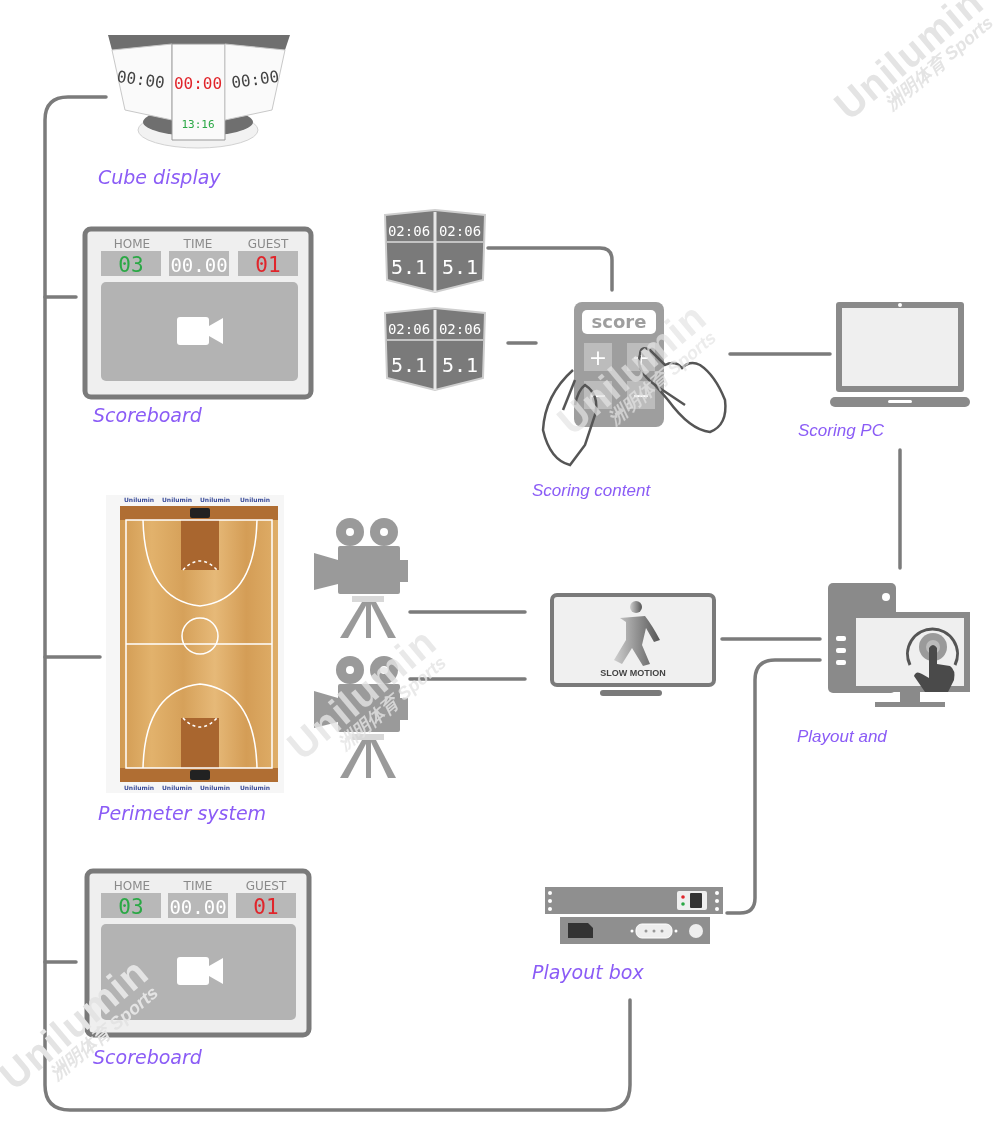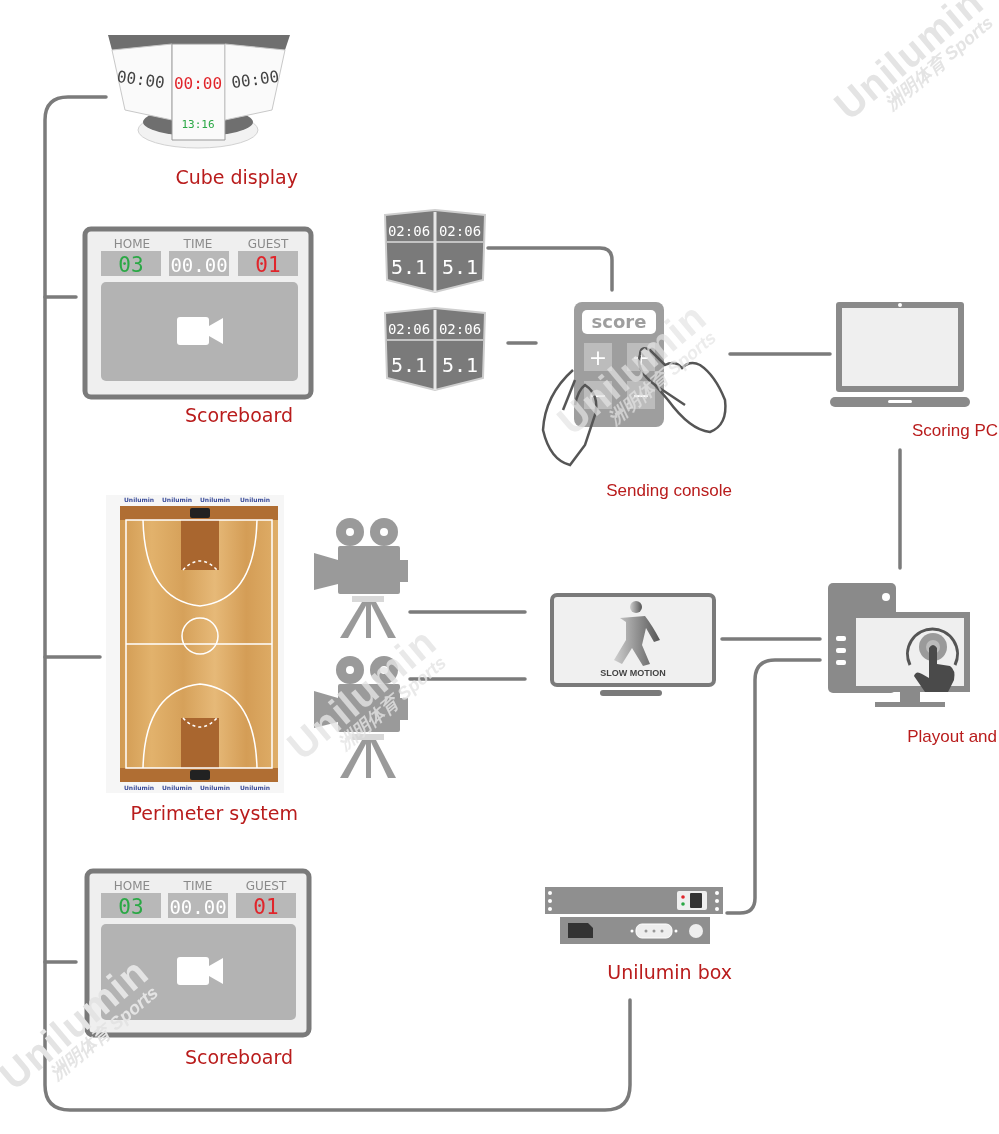--- a/index.html
+++ b/index.html
@@ -1,18 +1,18 @@
 <!DOCTYPE html>
 <html><head>
 <meta charset="utf-8">
 <style>
   html, body { margin:0; padding:0; background:#ffffff; }
   body { width:999px; height:1134px; position:relative; overflow:hidden; font-family:"DejaVu Sans", sans-serif; }
   #diagram { position:absolute; left:0; top:0; }
-  .lbl { position:absolute; text-align:right; color:#b91c1c; }
+  .lbl { position:absolute; text-align:left; color:#8b5cf6;font-style:italic; }
   .lbl-sm { font-size:19px; font-family:"DejaVu Sans", sans-serif; }
   .lbl-lg { font-size:17px; font-family:"Liberation Sans", sans-serif; line-height:29px; }
   .wm { position:absolute; color:#e4e4e4; font-family:"Liberation Sans", sans-serif; font-weight:bold; transform:rotate(-40deg); transform-origin:left bottom; white-space:nowrap; }
   .wm .big { font-size:40px; letter-spacing:1px; }
   .wm .small { font-size:18px; font-style:italic; display:block; margin-top:-8px; margin-left:40px; }
 </style>
 </head>
 <body>
 
 <svg id="diagram" width="999" height="1134" viewBox="0 0 999 1134" xmlns="http://www.w3.org/2000/svg">
@@ -248,30 +248,30 @@
       <circle cx="654" cy="931" r="1.5" fill="#999"></circle>
       <circle cx="662" cy="931" r="1.5" fill="#999"></circle>
     <circle cx="632" cy="931" r="1.5" fill="#fff"></circle>
       <circle cx="676" cy="931" r="1.5" fill="#fff"></circle>
     <circle cx="696" cy="931" r="7" fill="#eee"></circle>
   </g>
 </svg>
 
 <div class="lbl lbl-sm" style="left:98px; top:166px; width:200px;">Cube display</div>
 <div class="lbl lbl-sm" style="left:93px; top:404px; width:200px;">Scoreboard</div>
-<div class="lbl lbl-lg" style="left:532px; top:476px; width:200px;">Sending console</div>
+<div class="lbl lbl-lg" style="left:532px; top:476px; width:200px;">Scoring content</div>
 <div class="lbl lbl-lg" style="left:798px; top:416px; width:200px;">Scoring PC</div>
 <div class="lbl lbl-sm" style="left:98px; top:802px; width:200px;">Perimeter system</div>
 <div class="lbl lbl-lg" style="left:533px; top:703px; width:200px;">
 </div>
 <div class="lbl lbl-lg" style="left:797px; top:722px; width:200px;">
   <div>Playout and</div>
 </div>
 <div class="lbl lbl-sm" style="left:93px; top:1046px; width:200px;">Scoreboard</div>
-<div class="lbl lbl-sm" style="left:532px; top:961px; width:200px;">Unilumin box</div>
+<div class="lbl lbl-sm" style="left:532px; top:961px; width:200px;">Playout box</div>
 
 <div class="wm" style="left:865px; top:80px;">
   <span class="big">Unilumin</span>
   <span class="small">洲明体育 Sports</span>
 </div>
 <div class="wm" style="left:588px; top:395px; opacity:0.7;">
   <span class="big">Unilumin</span>
   <span class="small">洲明体育 Sports</span>
 </div>
 <div class="wm" style="left:318px; top:720px; opacity:0.8;">

